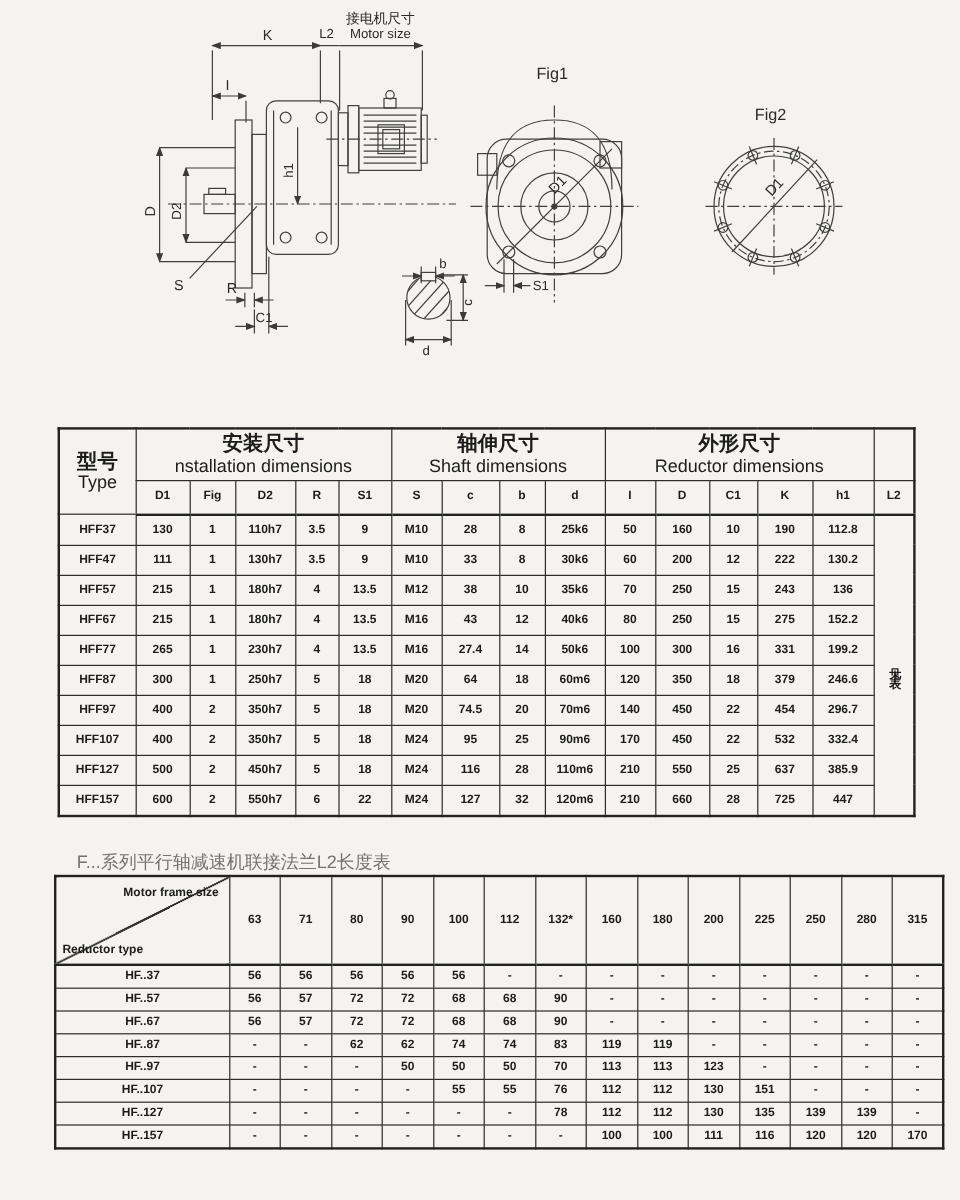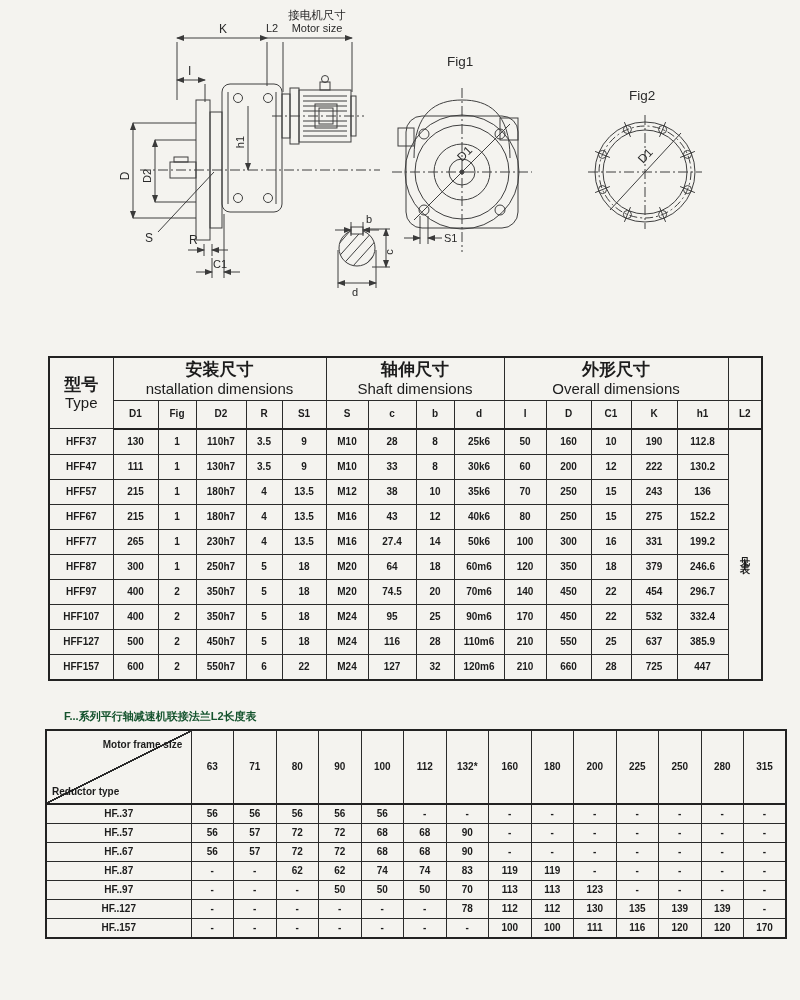--- a/index.html
+++ b/index.html
@@ -20,21 +20,21 @@
   .t2{border:2px solid #222;}
   .t1 thead th{font-weight:700;}
   .hdr-cn{font-size:17px;display:block;}
   .hdr-en{font-size:15px;font-weight:400;display:block;}
   .t1 .group-hd{height:43px;}
   .t1 .col-hd th{height:27px;border-bottom:2px solid #222;}
   .t1 tbody td{height:24px;}
   .t1 .type-cell{font-weight:700;}
   .l2-note{writing-mode:vertical-rl;text-orientation:upright;font-size:11px;letter-spacing:4px;font-weight:600;}
 
-  .t2-title{position:absolute;left:64px;top:709px;font-size:11px;font-weight:700;color:#14532d;}
+  .t2-title{position:absolute;left:64px;top:709px;font-size:15px;font-weight:400;color:#737373;}
   .t2{position:absolute;left:45px;top:729px;width:740px;}
   .t2 thead th{height:72px;border-bottom:2px solid #222;font-weight:700;margin-left:34px;}
   .t2 tbody td{height:18px;}
   .t2 .type-cell{font-weight:700;}
   .corner{
     position:relative;
     background:linear-gradient(to bottom right,transparent calc(50% - 0.8px),#2b2b2b calc(50% - 0.8px),#2b2b2b calc(50% + 0.8px),transparent calc(50% + 0.8px));
   }
   .corner .c-top{position:absolute;top:8px;right:8px;width:80px;font-size:10px;font-weight:600;text-align:center;line-height:1.25;}
   .corner .c-bottom{position:absolute;bottom:6px;left:5px;font-size:10px;font-weight:600;}
@@ -249,21 +249,21 @@
         <th colspan="5">
           <span class="hdr-cn">安装尺寸</span>
           <span class="hdr-en">nstallation dimensions</span>
         </th>
         <th colspan="4">
           <span class="hdr-cn">轴伸尺寸</span>
           <span class="hdr-en">Shaft dimensions</span>
         </th>
         <th colspan="5">
           <span class="hdr-cn">外形尺寸</span>
-          <span class="hdr-en">Overall dimensions</span>
+          <span class="hdr-en">Reductor dimensions</span>
         </th>
         <th></th>
       </tr>
       <tr class="col-hd">
           <th>D1</th>
           <th>Fig</th>
           <th>D2</th>
           <th>R</th>
           <th>S1</th>
           <th>S</th>
@@ -575,20 +575,37 @@
           <td>70</td>
           <td>113</td>
           <td>113</td>
           <td>123</td>
           <td>-</td>
           <td>-</td>
           <td>-</td>
           <td>-</td>
         </tr>
         <tr>
+          <td class="type-cell">HF..107</td>
+          <td>-</td>
+          <td>-</td>
+          <td>-</td>
+          <td>-</td>
+          <td>55</td>
+          <td>55</td>
+          <td>76</td>
+          <td>112</td>
+          <td>112</td>
+          <td>130</td>
+          <td>151</td>
+          <td>-</td>
+          <td>-</td>
+          <td>-</td>
+        </tr>
+        <tr>
           <td class="type-cell">HF..127</td>
           <td>-</td>
           <td>-</td>
           <td>-</td>
           <td>-</td>
           <td>-</td>
           <td>-</td>
           <td>78</td>
           <td>112</td>
           <td>112</td>

